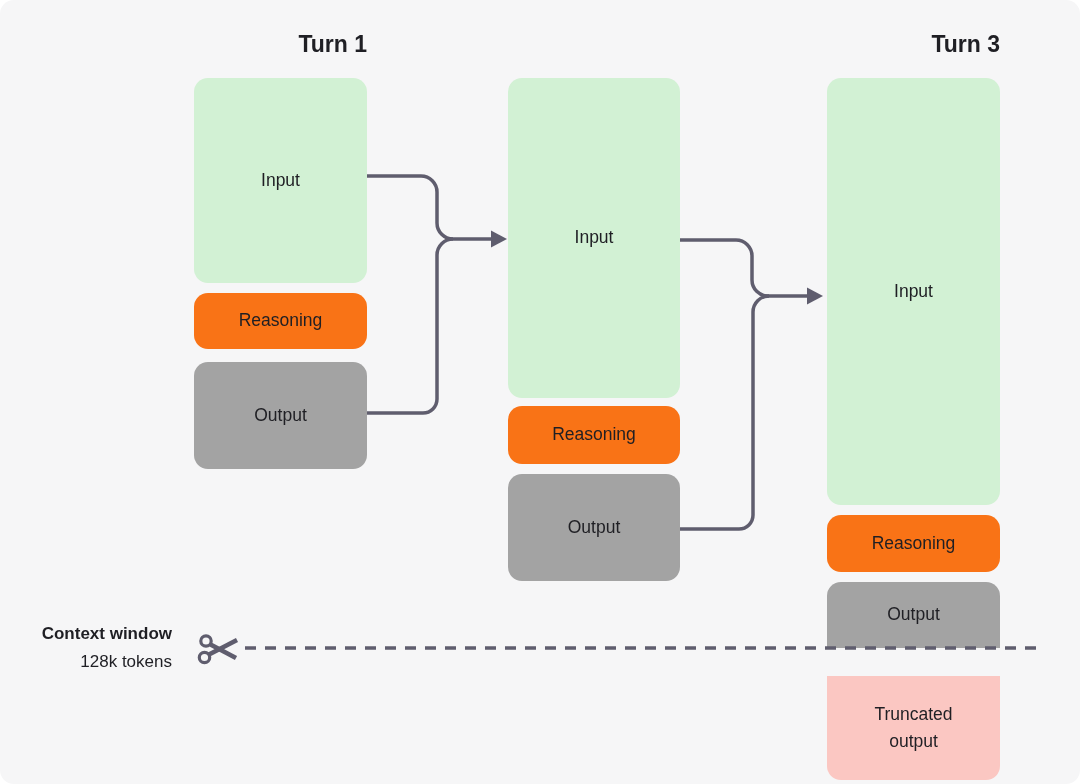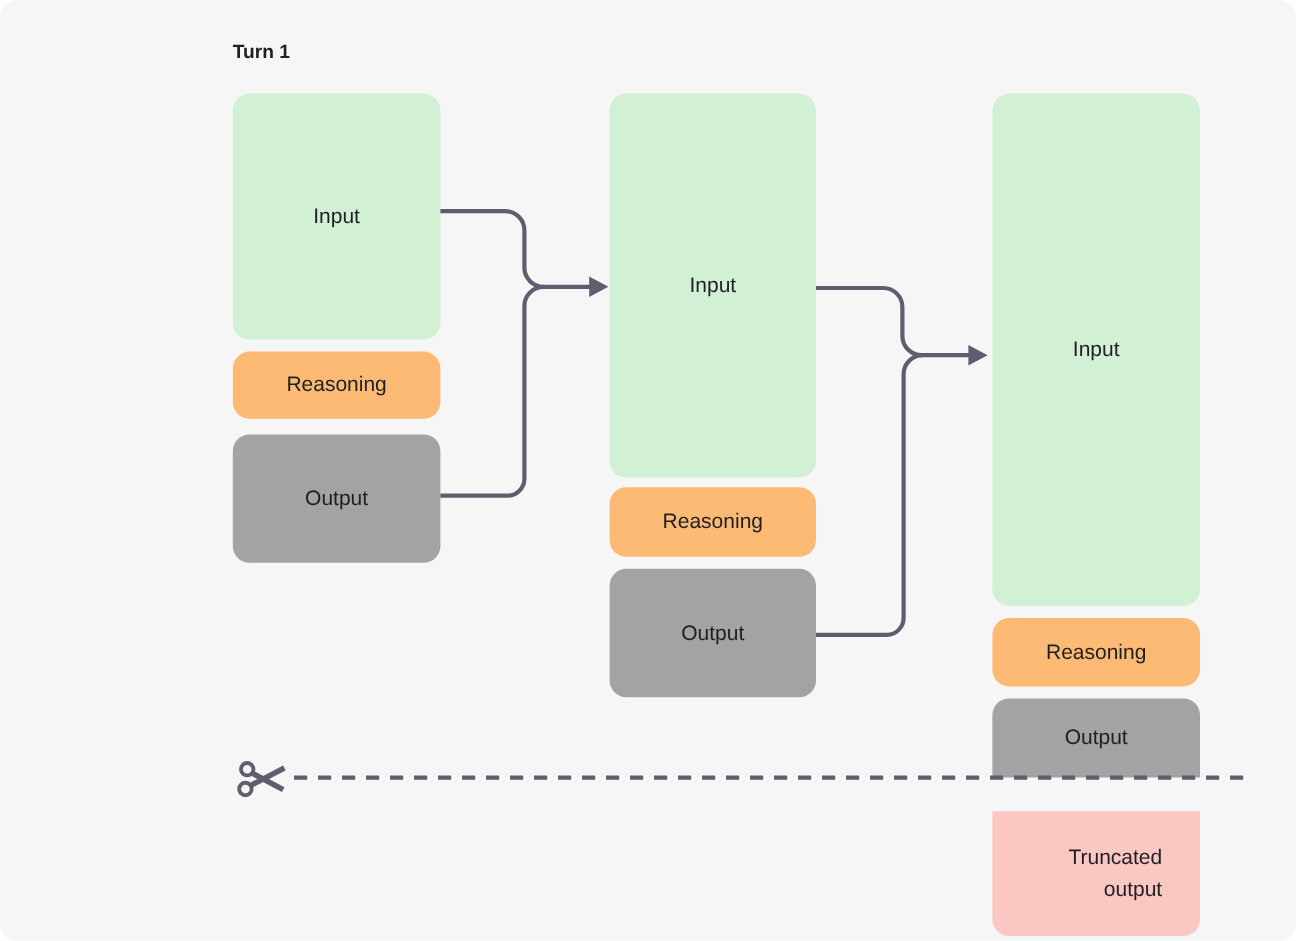--- a/index.html
+++ b/index.html
@@ -17,40 +17,40 @@
     background: #f6f6f7;
     border-radius: 14px;
     overflow: hidden;
     color: #1f1f24;
   }
   .turn-title {
     position: absolute;
     top: 33px;
     height: 22px;
     line-height: 22px;
-    text-align: left;
-    font-size: 16px;
+    text-align: right;
+    font-size: 23px;
     font-weight: 700;
     color: #1f1f24;
   }
   .box {
     position: absolute;
     border-radius: 14px;
     display: flex;
     align-items: center;
     justify-content: center;
     font-size: 17.5px;
     color: #1f1f24;
   }
   .box .box-label {
-    text-align: right;
+    text-align: center;
     line-height: 1.55;
   }
   .fill-input      { background: #d2f1d4; }
-  .fill-reasoning  { background: #fdba74; }
+  .fill-reasoning  { background: #f97316; }
   .fill-output     { background: #a3a3a3; }
   .fill-truncated  { background: #fbc7c2; }
 
   
   .t1 { left: 194px; width: 173px; }
   .t1-input     { top: 78px;  height: 205px; }
   .t1-reasoning { top: 293px; height: 56px;  }
   .t1-output    { top: 362px; height: 107px; }
 
   
@@ -105,20 +105,21 @@
   <div class="box fill-input t2 t2-input">
     <span class="box-label">Input</span>
   </div>
   <div class="box fill-reasoning t2 t2-reasoning">
     <span class="box-label">Reasoning</span>
   </div>
   <div class="box fill-output t2 t2-output">
     <span class="box-label">Output</span>
   </div>
 
+  <div class="turn-title t3">Turn 3</div>
   <div class="box fill-input t3 t3-input">
     <span class="box-label">Input</span>
   </div>
   <div class="box fill-reasoning t3 t3-reasoning">
     <span class="box-label">Reasoning</span>
   </div>
   <div class="box fill-output t3 t3-output">
     <span class="box-label">Output</span>
   </div>
   <div class="box fill-truncated t3 t3-truncated">
@@ -136,20 +137,22 @@
 
       <path d="M 680 529 H 739 A 14 14 0 0 0 753 515 V 312 A 16 16 0 0 1 769 296"></path>
     </g>
     <g fill="#5f5d6e" stroke="none">
       <polygon points="491,230.5 507,239 491,247.5"></polygon>
       <polygon points="807,287.5 823,296 807,304.5"></polygon>
     </g>
   </svg>
 
   <div class="context-label">
+    <div class="cw-title">Context window</div>
+    <div class="cw-subtitle">128k tokens</div>
   </div>
 
   <svg class="overlay" width="1080" height="784" viewBox="0 0 1080 784">
     <line x1="245" y1="648" x2="1044" y2="648" stroke="#5f5d6e" stroke-width="3.5" stroke-dasharray="11 9"></line>
     <g stroke="#5f5d6e" fill="none">
       <circle cx="206" cy="641" r="5.2" stroke-width="3.2"></circle>
       <circle cx="204.5" cy="657.5" r="5.2" stroke-width="3.2"></circle>
       <line x1="210.5" y1="644.5" x2="236" y2="658" stroke-width="4.6"></line>
       <line x1="209" y1="654.5" x2="237" y2="640" stroke-width="4.6"></line>
     </g>

